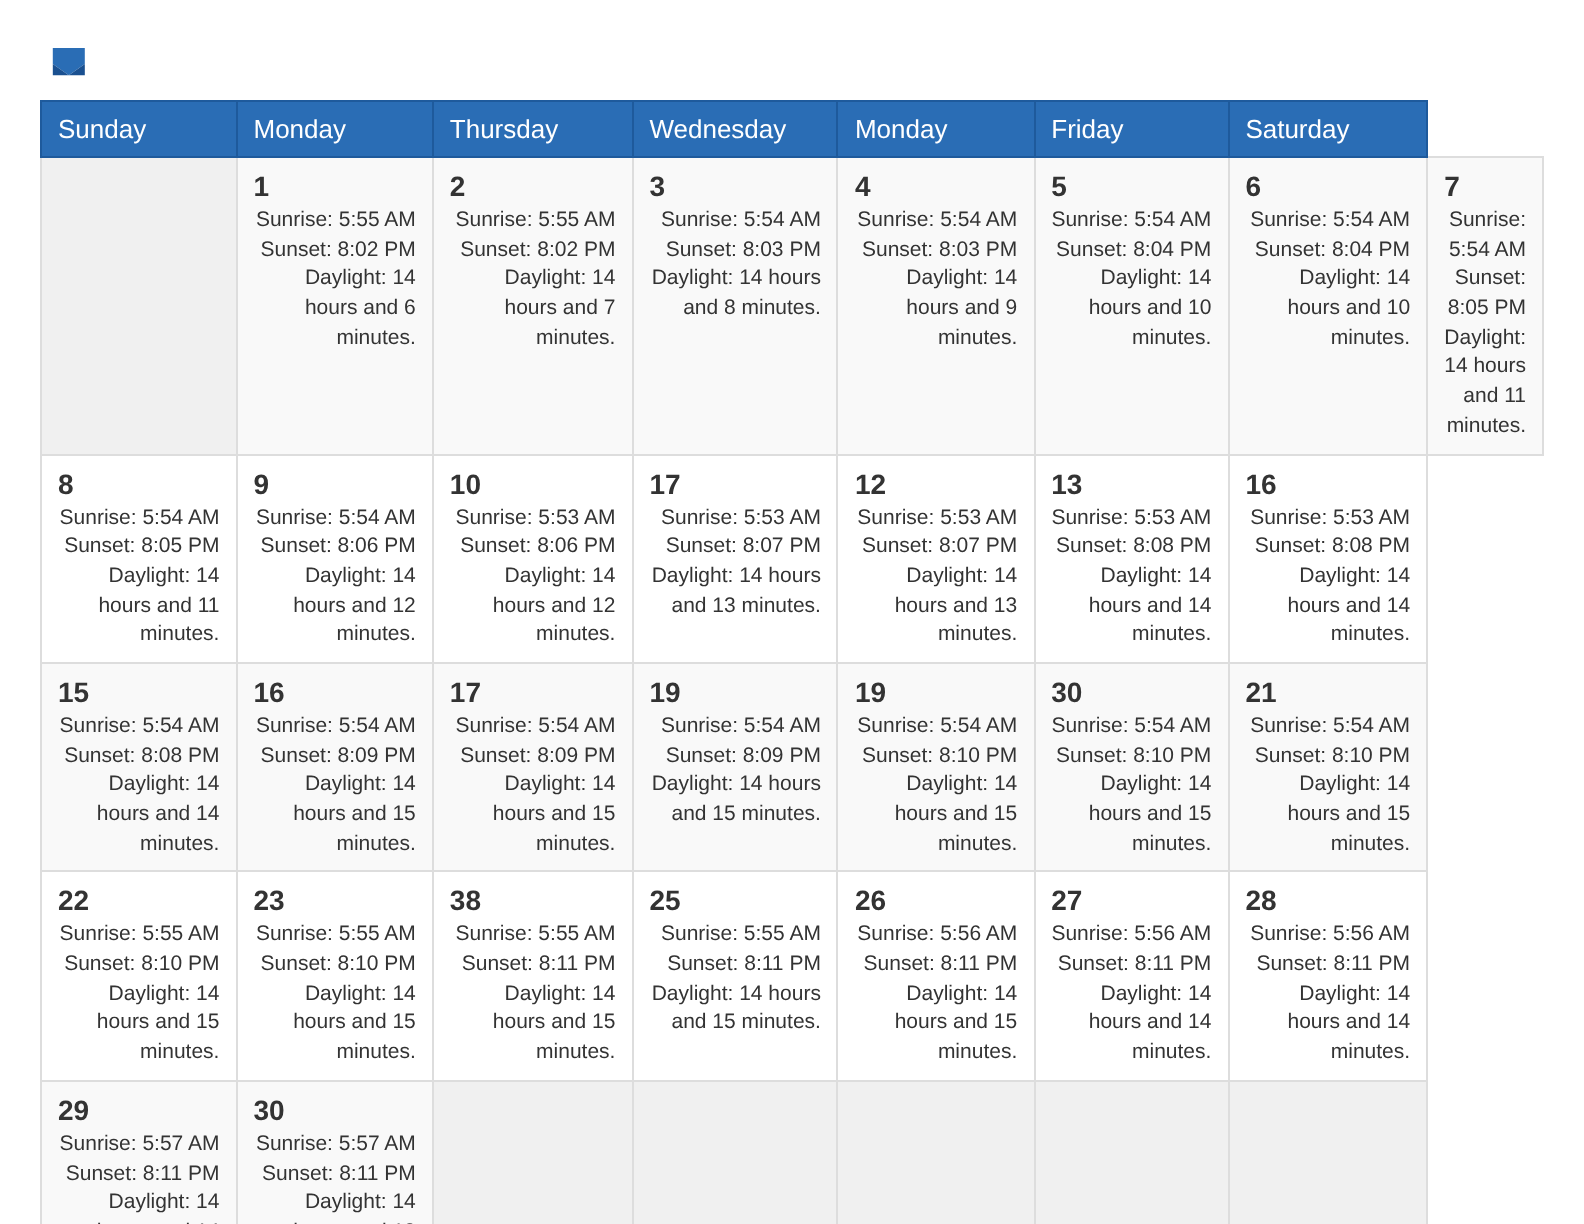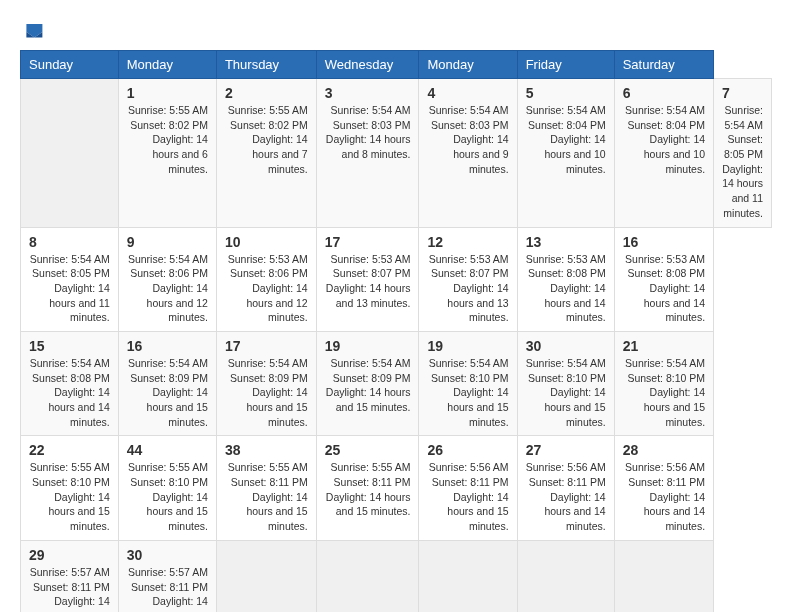--- a/index.html
+++ b/index.html
@@ -304,21 +304,21 @@
       <tr>
         <td>
           <span class="day-number">22</span>
           <div class="day-info">
             Sunrise: 5:55 AM<br>
             Sunset: 8:10 PM<br>
             Daylight: 14 hours and 15 minutes.
           </div>
         </td>
         <td>
-          <span class="day-number">44</span>
+          <span class="day-number">23</span>
           <div class="day-info">
             Sunrise: 5:55 AM<br>
             Sunset: 8:10 PM<br>
             Daylight: 14 hours and 15 minutes.
           </div>
         </td>
         <td>
           <span class="day-number">38</span>
           <div class="day-info">
             Sunrise: 5:55 AM<br>

